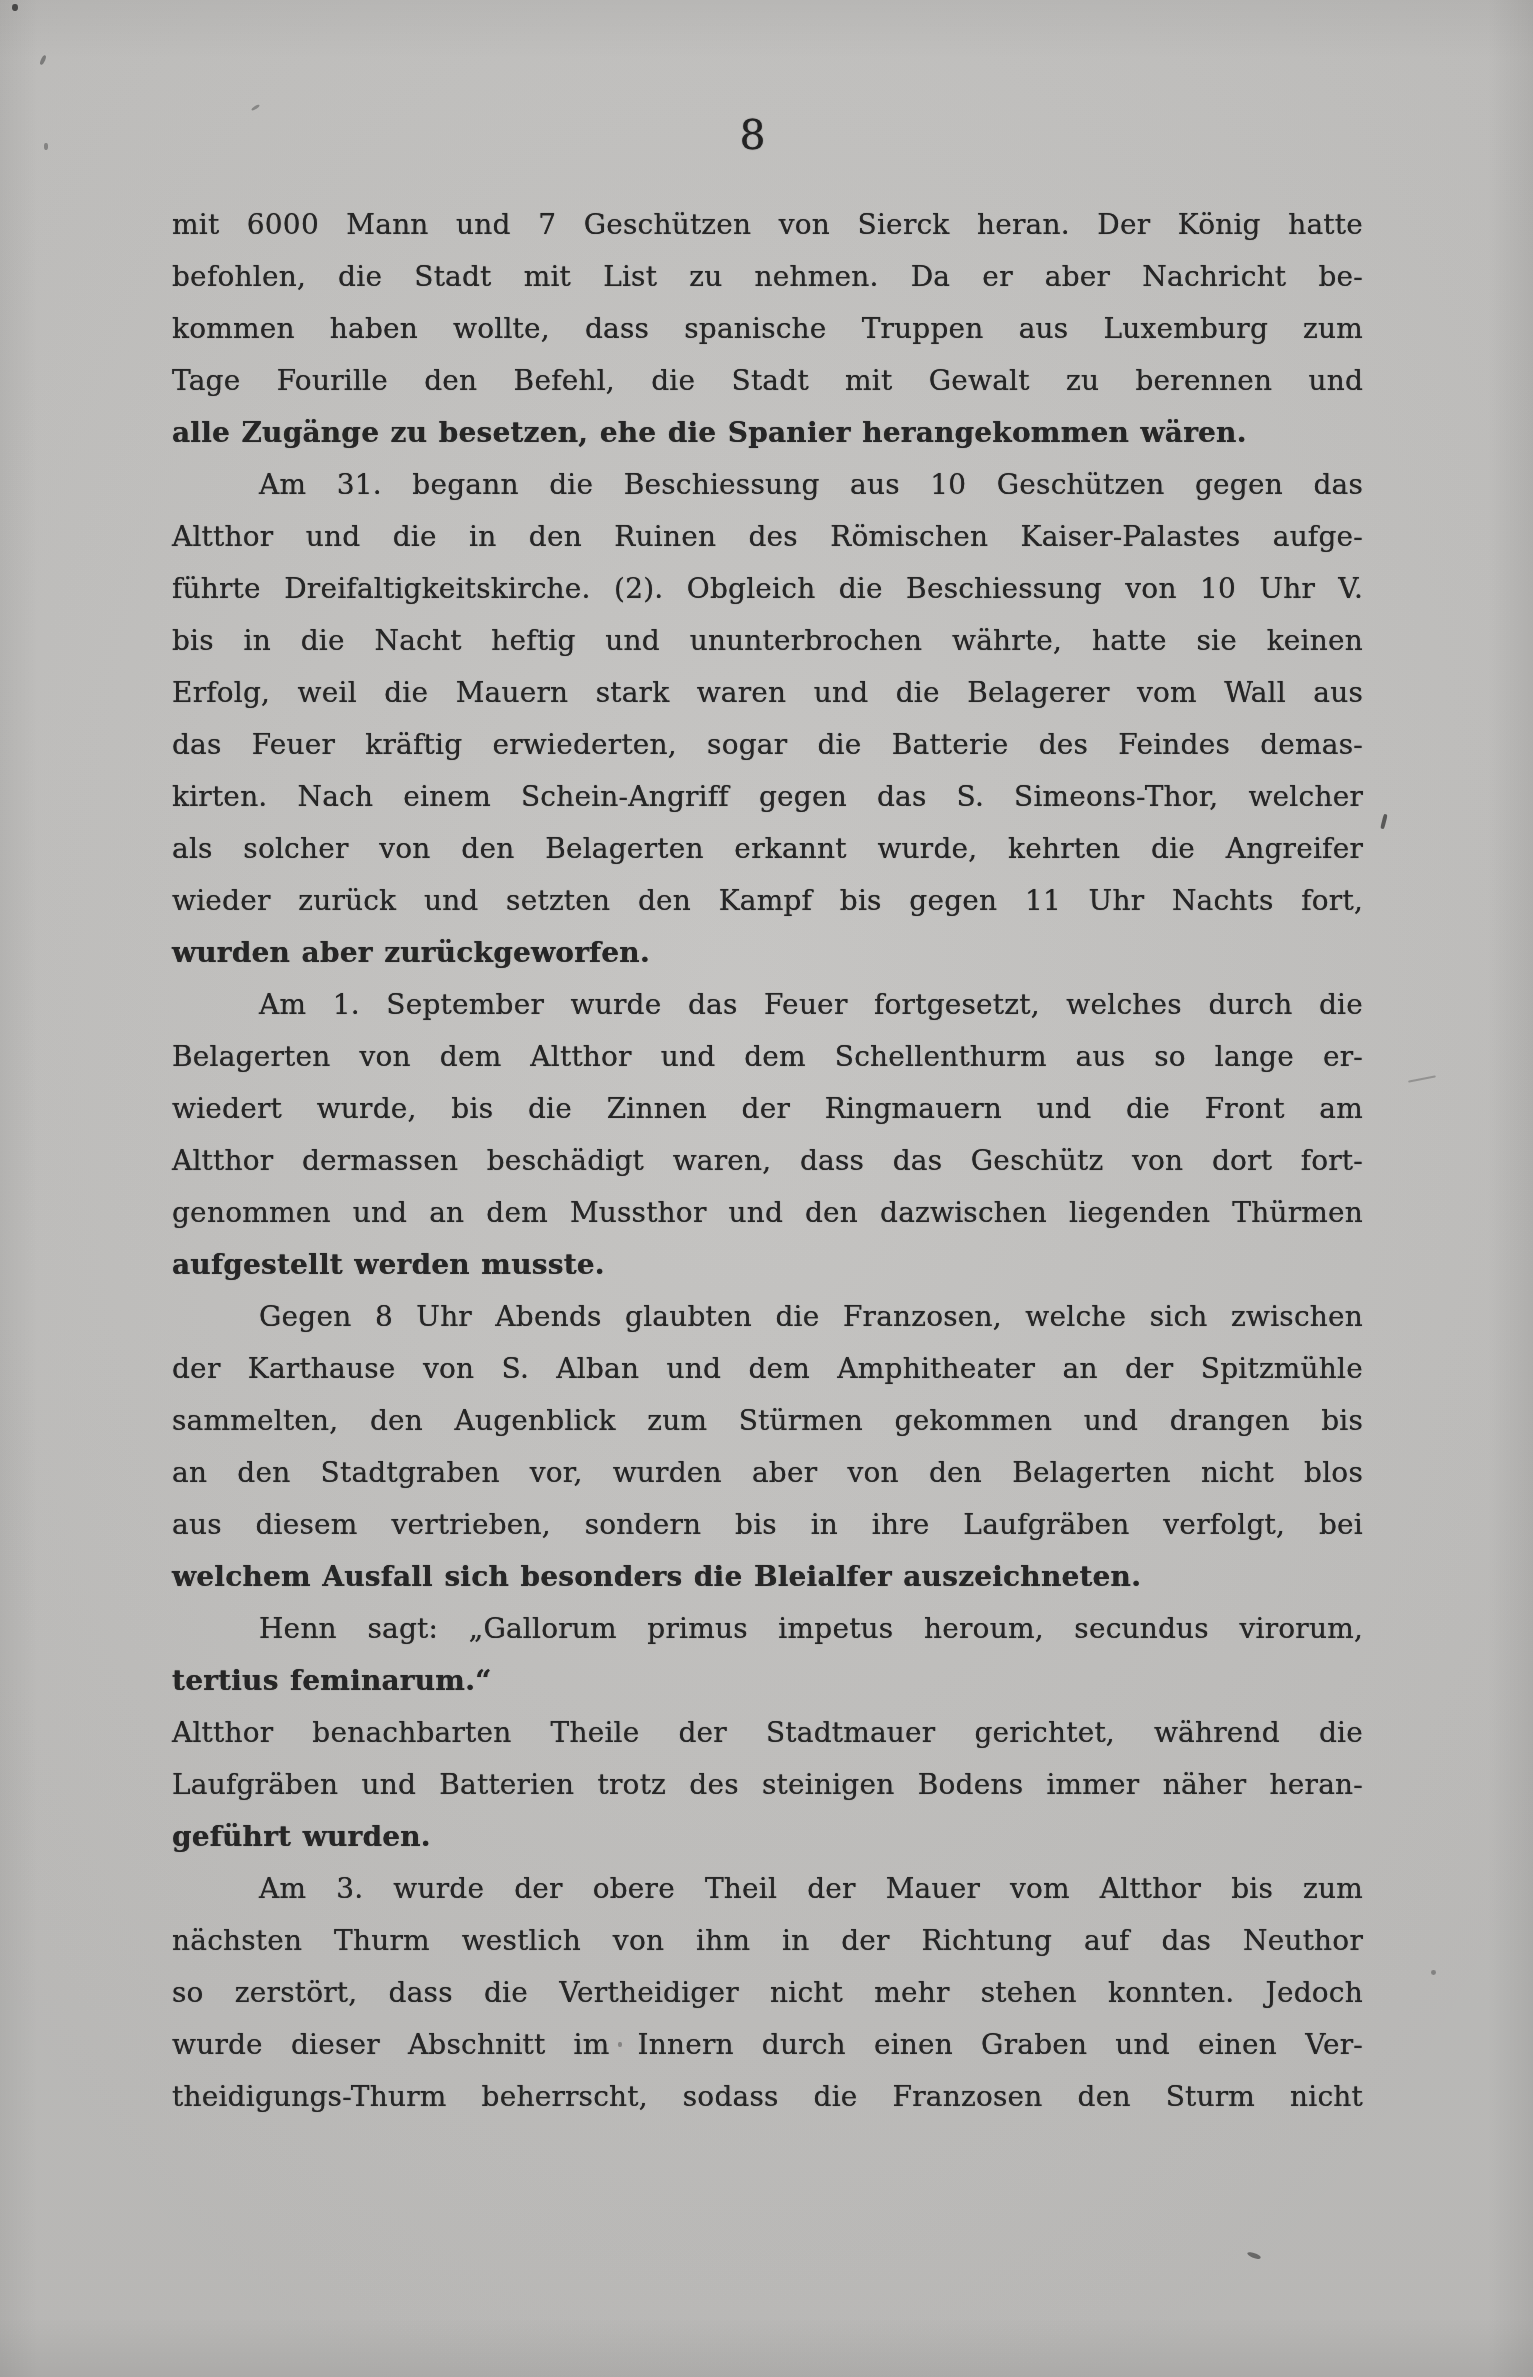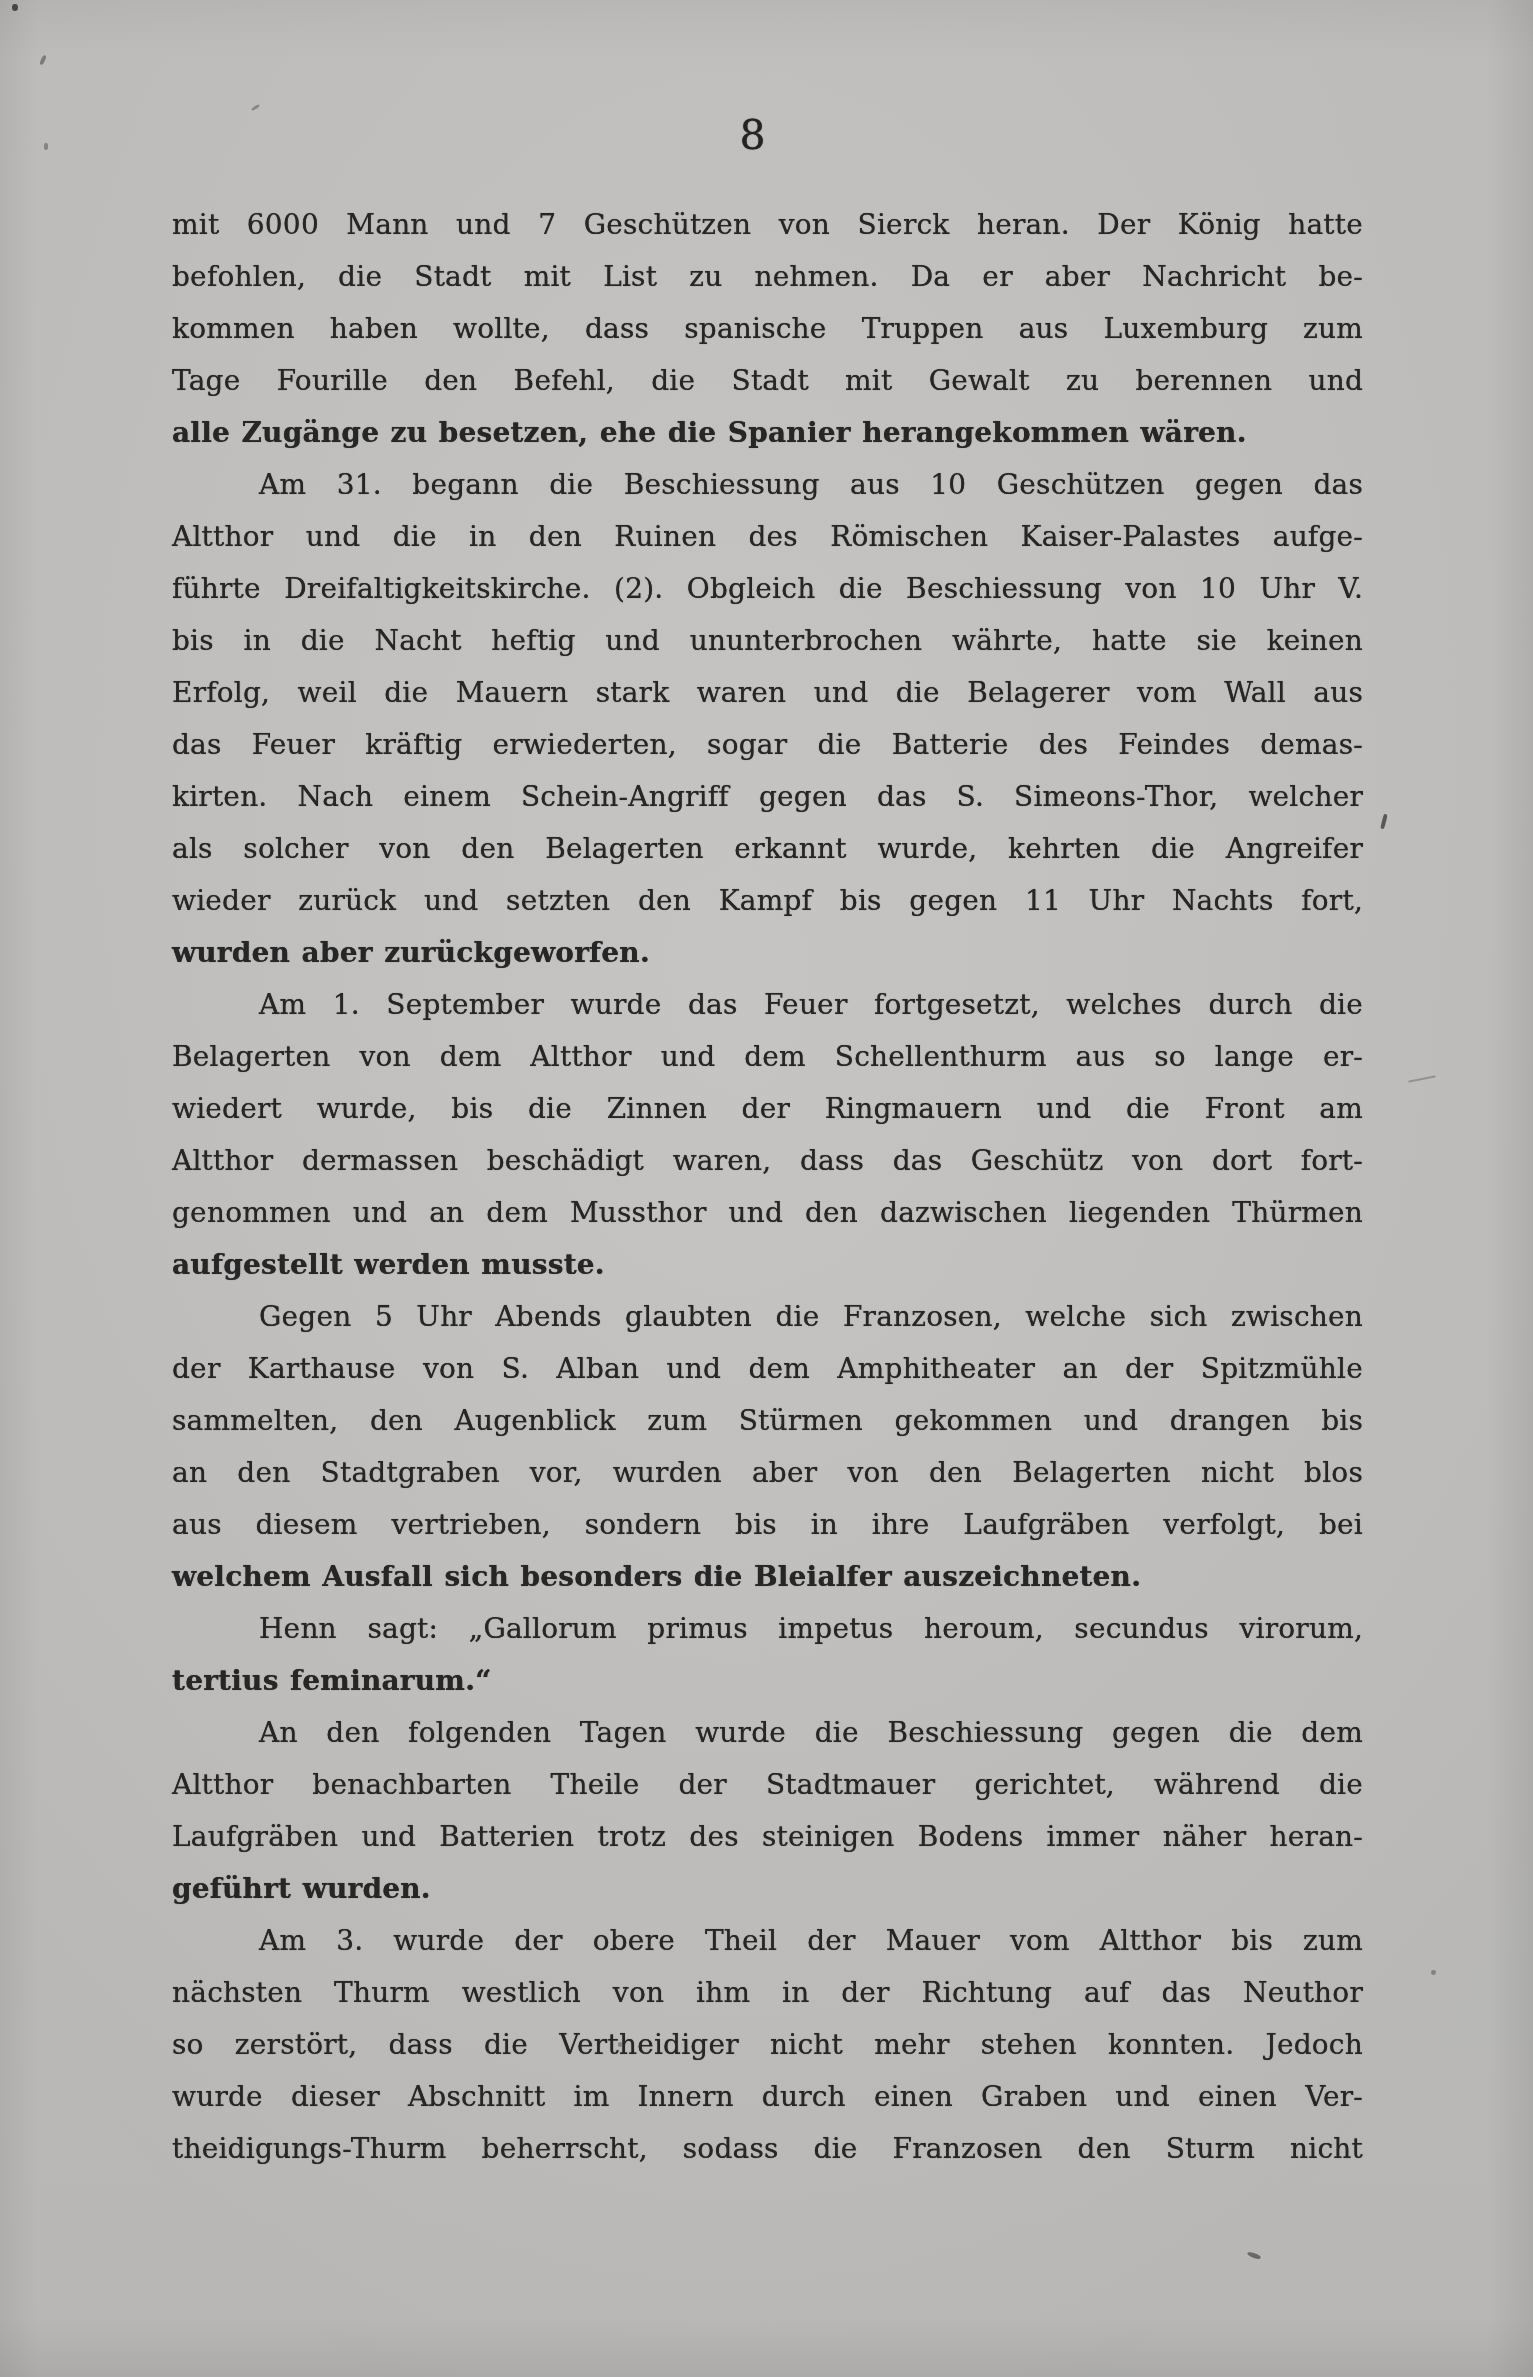--- a/index.html
+++ b/index.html
@@ -107,33 +107,32 @@
     </div>
     <div class="paragraph">
       <div class="line indent">Am 1. September wurde das Feuer fortgesetzt, welches durch die</div>
       <div class="line">Belagerten von dem Altthor und dem Schellenthurm aus so lange er-</div>
       <div class="line">wiedert wurde, bis die Zinnen der Ringmauern und die Front am</div>
       <div class="line">Altthor dermassen beschädigt waren, dass das Geschütz von dort fort-</div>
       <div class="line">genommen und an dem Mussthor und den dazwischen liegenden Thürmen</div>
       <div class="line noj">aufgestellt werden musste.</div>
     </div>
     <div class="paragraph">
-      <div class="line indent">Gegen 5 Uhr Abends glaubten die Franzosen, welche sich zwischen</div>
+      <div class="line indent">Gegen 8 Uhr Abends glaubten die Franzosen, welche sich zwischen</div>
       <div class="line">der Karthause von S. Alban und dem Amphitheater an der Spitzmühle</div>
       <div class="line">sammelten, den Augenblick zum Stürmen gekommen und drangen bis</div>
       <div class="line">an den Stadtgraben vor, wurden aber von den Belagerten nicht blos</div>
       <div class="line">aus diesem vertrieben, sondern bis in ihre Laufgräben verfolgt, bei</div>
       <div class="line noj">welchem Ausfall sich besonders die Bleialfer auszeichneten.</div>
     </div>
     <div class="paragraph">
       <div class="line indent">Henn sagt: „Gallorum primus impetus heroum, secundus virorum,</div>
       <div class="line noj">tertius feminarum.“</div>
     </div>
     <div class="paragraph">
-      <div class="line indent">An den folgenden Tagen wurde die Beschiessung gegen die dem</div>
       <div class="line">Altthor benachbarten Theile der Stadtmauer gerichtet, während die</div>
       <div class="line">Laufgräben und Batterien trotz des steinigen Bodens immer näher heran-</div>
       <div class="line noj">geführt wurden.</div>
     </div>
     <div class="paragraph">
       <div class="line indent">Am 3. wurde der obere Theil der Mauer vom Altthor bis zum</div>
       <div class="line">nächsten Thurm westlich von ihm in der Richtung auf das Neuthor</div>
       <div class="line">so zerstört, dass die Vertheidiger nicht mehr stehen konnten. Jedoch</div>
       <div class="line">wurde dieser Abschnitt im Innern durch einen Graben und einen Ver-</div>
       <div class="line">theidigungs-Thurm beherrscht, sodass die Franzosen den Sturm nicht</div>

